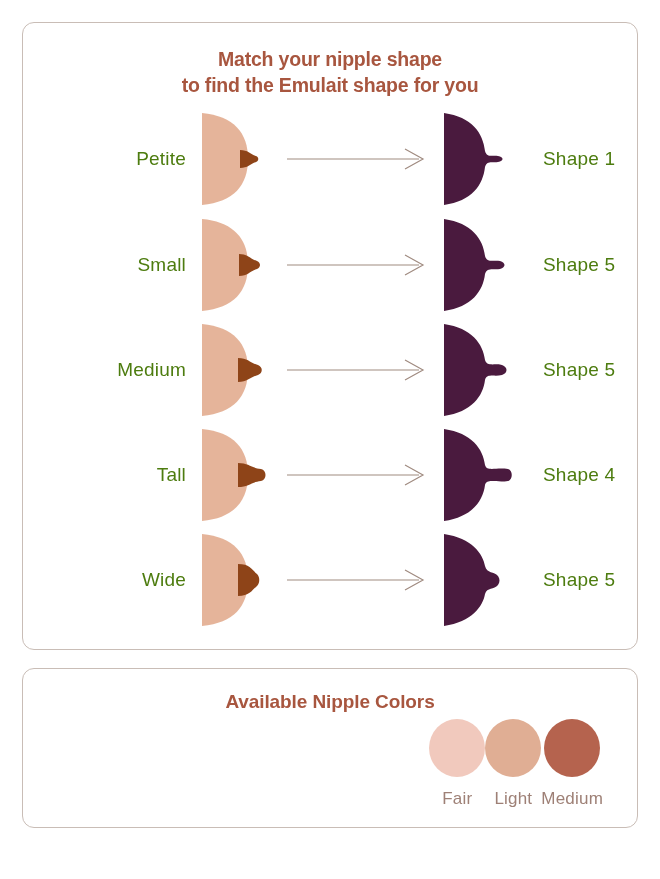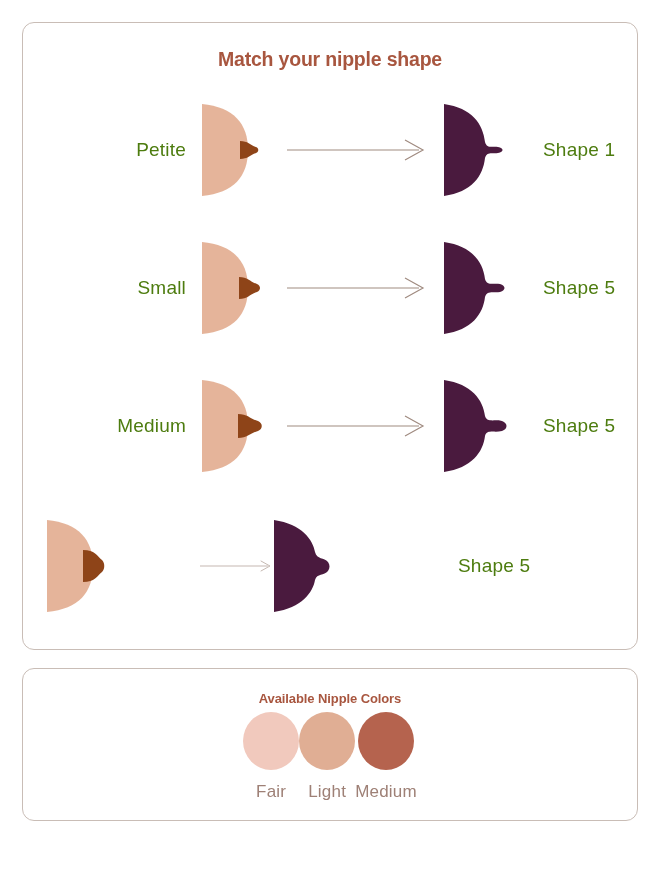--- a/index.html
+++ b/index.html
@@ -101,30 +101,30 @@
     flex: 1 1 auto;
     padding: 18px 20px 14px 20px;
     display: flex;
     flex-direction: column;
   }
 
   .colors-title {
     text-align: center;
     color: #a8563f;
     font-weight: bold;
-    font-size: 13px;
+    font-size: 19px;
     letter-spacing: -0.1px;
     margin: 4px 0 0 0;
   }
 
   .swatches {
     flex: 1 1 auto;
     display: flex;
     align-items: center;
-    justify-content: center;
+    justify-content: flex-end;
     padding: 6px 14px 4px 14px;
   }
 
   .swatch {
     display: flex;
     flex-direction: column;
     align-items: center;
     gap: 12px;
   }
   .swatch-dot {
@@ -140,20 +140,21 @@
 </style>
 </head>
 <body>
 
 <div class="page">
 
   <section class="card card-shapes">
 
     <h1 class="headline">
       <span class="line">Match your nipple shape</span>
+      <span class="line">to find the Emulait shape for you</span>
     </h1>
 
     <div class="rows">
 
       <div class="row">
         <div class="row-label">Petite</div>
         <div class="shape-cell">
           <svg width="62" height="96" viewBox="0 0 62 96" aria-hidden="true">
             <path d="M2 2 C 34 5, 48 22, 48 48 C 48 74, 34 91, 2 94 Z" fill="#e5b49a"></path>
             <path d="M40 39 C 48 39, 50 43, 56 45 C 59 46, 59 50, 56 51 C 50 53, 48 57, 40 57 Z" fill="#8e4418"></path>
@@ -213,22 +214,45 @@
         </div>
         <div class="shape-cell">
           <svg width="72" height="96" viewBox="0 0 72 96" aria-hidden="true">
             <path d="M2 2 C 30 6, 41 22, 43 38 C 45 45, 52 41, 60 43 C 66 45, 66 51, 60 53 C 52 55, 45 51, 43 58 C 41 74, 30 90, 2 94 Z" fill="#4a1a3e"></path>
           </svg>
         </div>
         <div class="row-label right">Shape 5</div>
         <div></div>
       </div>
 
-
-      <div class="row">
+      <div class="row">
+        <div class="row-label">Tall</div>
+        <div class="shape-cell">
+          <svg width="62" height="96" viewBox="0 0 62 96" aria-hidden="true">
+            <path d="M2 2 C 34 5, 48 22, 48 48 C 48 74, 34 91, 2 94 Z" fill="#e5b49a"></path>
+            <path d="M38 36 C 49 36, 51 41, 61 42 C 67 43, 67 53, 61 54 C 51 55, 49 60, 38 60 Z" fill="#8e4418"></path>
+          </svg>
+        </div>
+        <div class="arrow-cell">
+          <svg width="140" height="22" viewBox="0 0 140 22" aria-hidden="true">
+            <line x1="0" y1="11" x2="132" y2="11" stroke="#a08b80" stroke-width="1.2"></line>
+            <polyline points="118,1 136,11 118,21" fill="none" stroke="#a08b80" stroke-width="1.2"></polyline>
+          </svg>
+        </div>
+        <div class="shape-cell">
+          <svg width="76" height="96" viewBox="0 0 76 96" aria-hidden="true">
+            <path d="M2 2 C 30 6, 41 22, 43 38 C 45 45, 54 40, 66 42 C 71 43, 71 53, 66 54 C 54 56, 45 51, 43 58 C 41 74, 30 90, 2 94 Z" fill="#4a1a3e"></path>
+          </svg>
+        </div>
+        <div class="row-label right">Shape 4</div>
+        <div></div>
+      </div>
+
+      <div class="row">
+        <div class="row-label">Wide</div>
         <div class="shape-cell">
           <svg width="62" height="96" viewBox="0 0 62 96" aria-hidden="true">
             <path d="M2 2 C 34 5, 48 22, 48 48 C 48 74, 34 91, 2 94 Z" fill="#e5b49a"></path>
             <path d="M38 32 C 50 32, 52 38, 57 42 C 60 45, 60 51, 57 54 C 52 58, 50 64, 38 64 Z" fill="#8e4418"></path>
           </svg>
         </div>
         <div class="arrow-cell">
           <svg width="140" height="22" viewBox="0 0 140 22" aria-hidden="true">
             <line x1="0" y1="11" x2="132" y2="11" stroke="#a08b80" stroke-width="1.2"></line>
             <polyline points="118,1 136,11 118,21" fill="none" stroke="#a08b80" stroke-width="1.2"></polyline>

